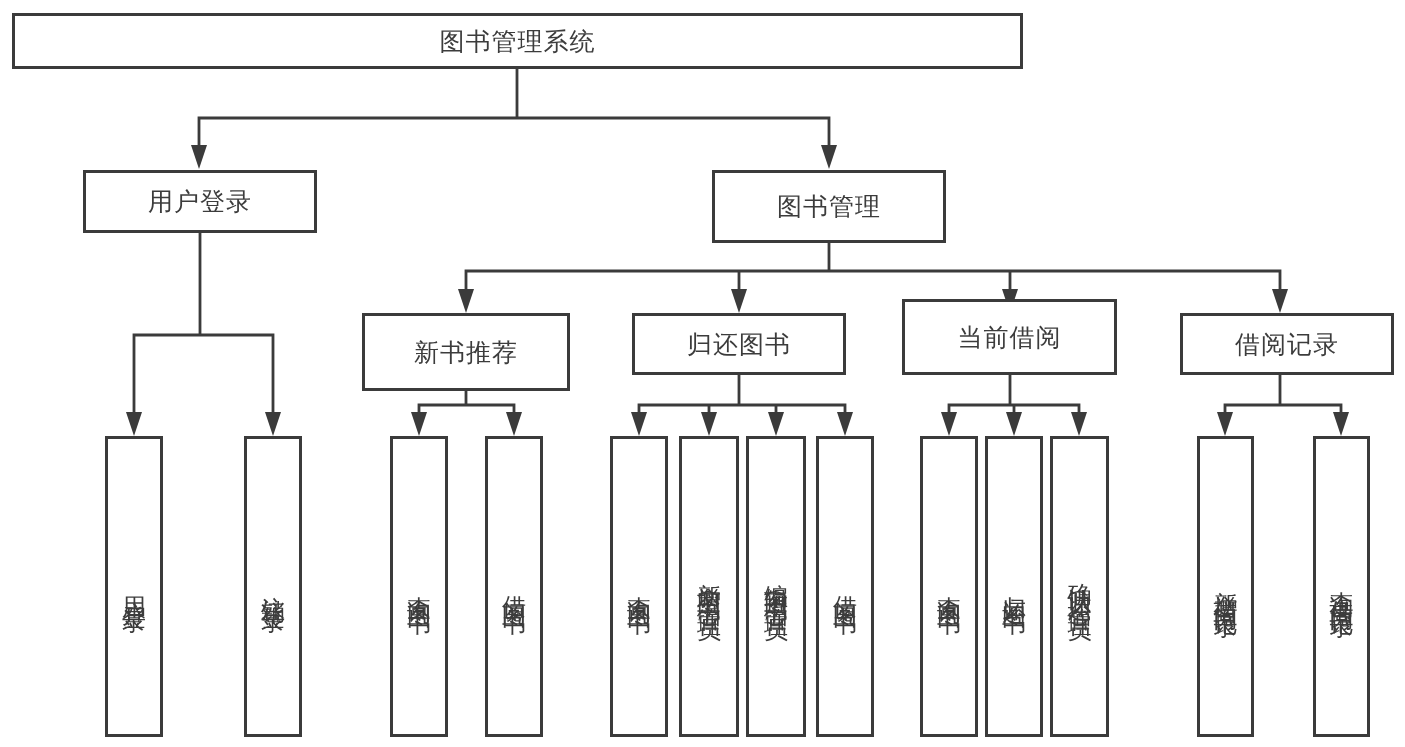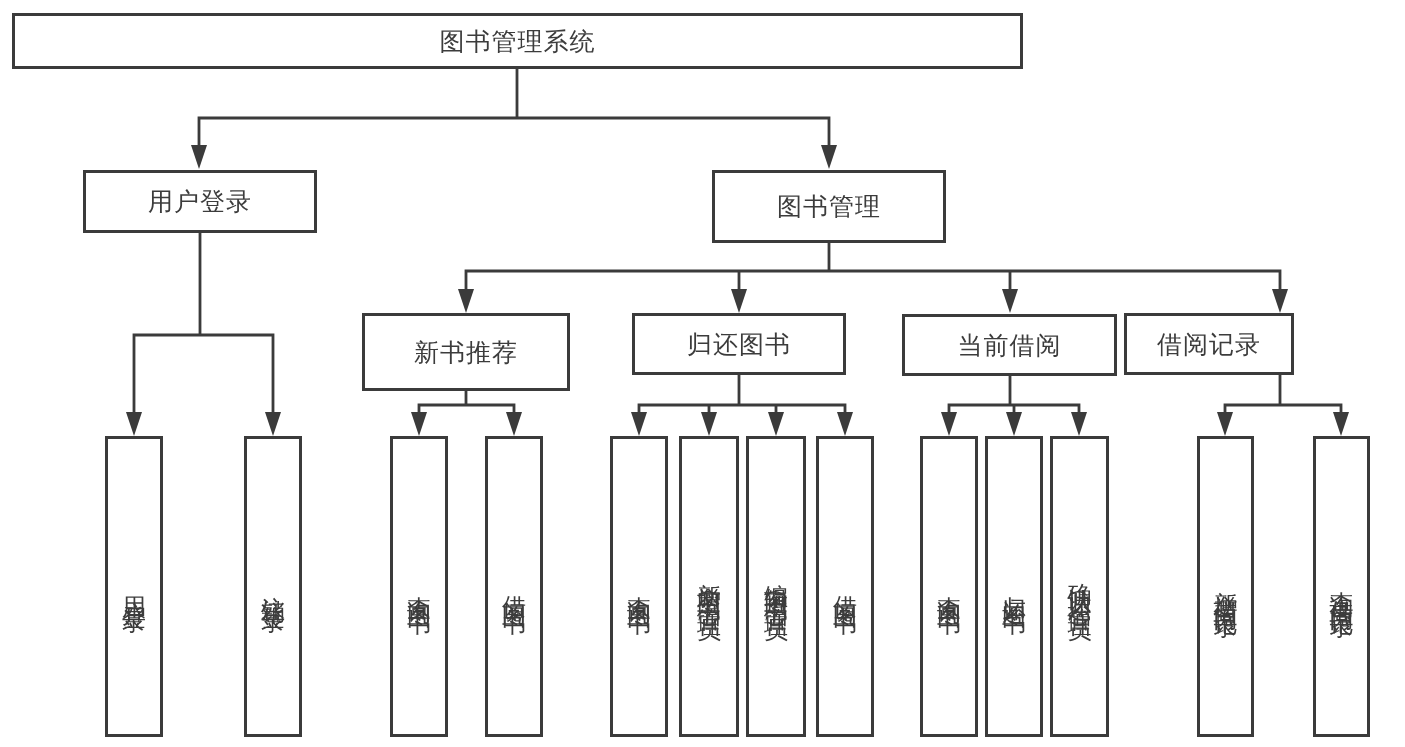--- a/index.html
+++ b/index.html
@@ -105,24 +105,24 @@
   <div class="node" style="left:712px;top:170px;width:234px;height:73px">
     <span class="h-label">图书管理</span>
   </div>
 
   <div class="node" style="left:362px;top:313px;width:208px;height:78px">
     <span class="h-label">新书推荐</span>
   </div>
   <div class="node" style="left:632px;top:313px;width:214px;height:62px">
     <span class="h-label">归还图书</span>
   </div>
-  <div class="node" style="left:902px;top:314px;width:215px;height:62px">
+  <div class="node" style="left:902px;top:299px;width:215px;height:76px">
     <span class="h-label">当前借阅</span>
   </div>
-  <div class="node" style="left:1124px;top:313px;width:170px;height:62px">
+  <div class="node" style="left:1180px;top:313px;width:214px;height:62px">
     <span class="h-label">借阅记录</span>
   </div>
 
   <div class="node" style="left:105px;top:436px;width:58px;height:301px">
     <span class="v-label">用户登录</span>
   </div>
   <div class="node" style="left:244px;top:436px;width:58px;height:301px">
     <span class="v-label">注销登录</span>
   </div>
 

